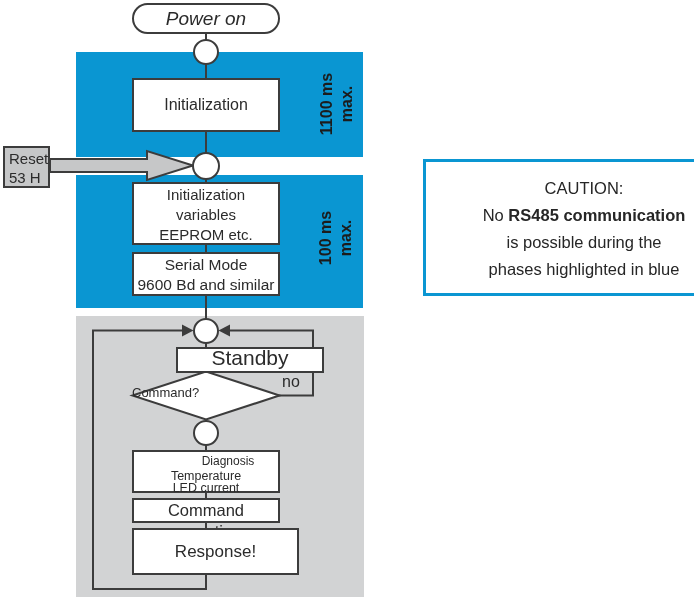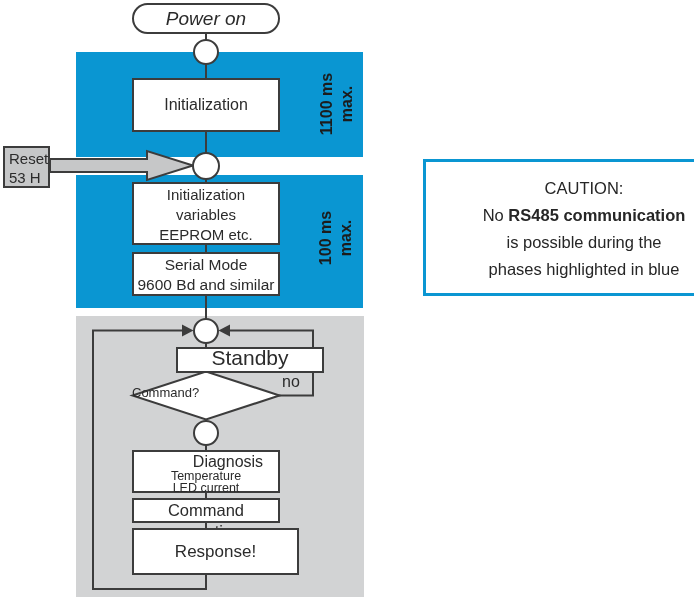--- a/index.html
+++ b/index.html
@@ -37,21 +37,21 @@
 
   .fc{position:absolute;z-index:2;background:#fff;border:2px solid var(--line-dark);
       text-align:center;color:var(--text-dark);}
   .pill{left:132px;top:3px;width:148px;height:31px;border-radius:16px;
         font-size:19px;line-height:27px;font-style:italic;}
   .box-init{left:132px;top:78px;width:148px;height:54px;font-size:16px;line-height:50px;}
   .box-initvars{left:132px;top:182px;width:148px;height:63px;font-size:15px;line-height:20px;padding-top:1px;}
   .box-serial{left:132px;top:252px;width:148px;height:44px;font-size:15.5px;line-height:20px;padding-top:1px;text-align:center;}
   .box-standby{left:132px;top:347px;width:148px;height:26px;font-size:21px;line-height:17px;margin-left:44px;}
   .box-diag{left:132px;top:450px;width:148px;height:43px;padding-top:1px;}
-  .box-diag .l1{font-size:16px;line-height:17px;margin-left:44px;}
+  .box-diag .l1{font-size:12px;line-height:17px;margin-left:44px;}
   .box-diag .l2{font-size:12.5px;line-height:12px;}
   .box-cmdexec{left:132px;top:498px;width:148px;height:25px;font-size:16.5px;line-height:21px;}
   .box-response{left:132px;top:528px;width:167px;height:47px;font-size:17px;line-height:43px;}
 
   .reset-box{position:absolute;z-index:2;left:3px;top:146px;width:47px;height:42px;
       background:var(--box-gray);border:2px solid var(--line-dark);
       font-size:15px;line-height:19px;padding:1px 0 12px 4px;color:var(--text-dark);}
 
   .rot-label{position:absolute;z-index:2;width:100px;height:42px;
       transform:rotate(-90deg);text-align:center;

